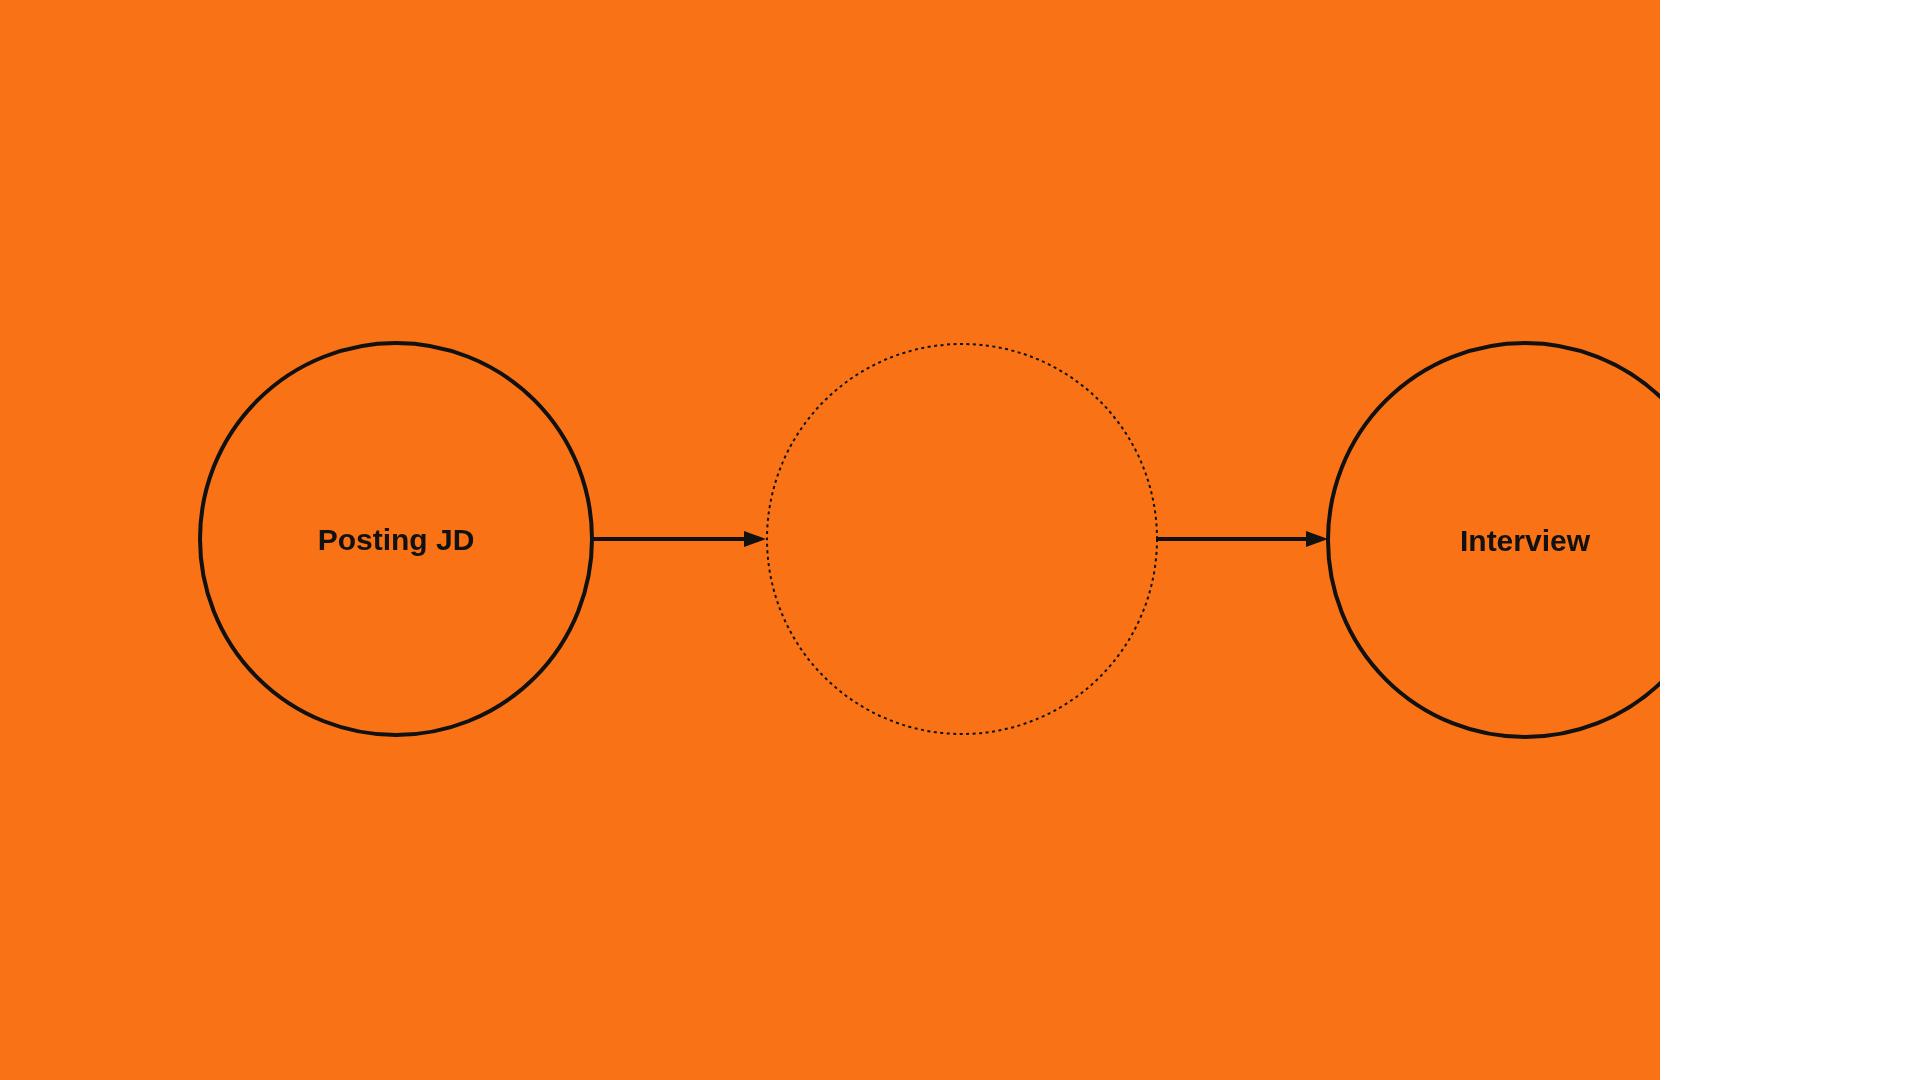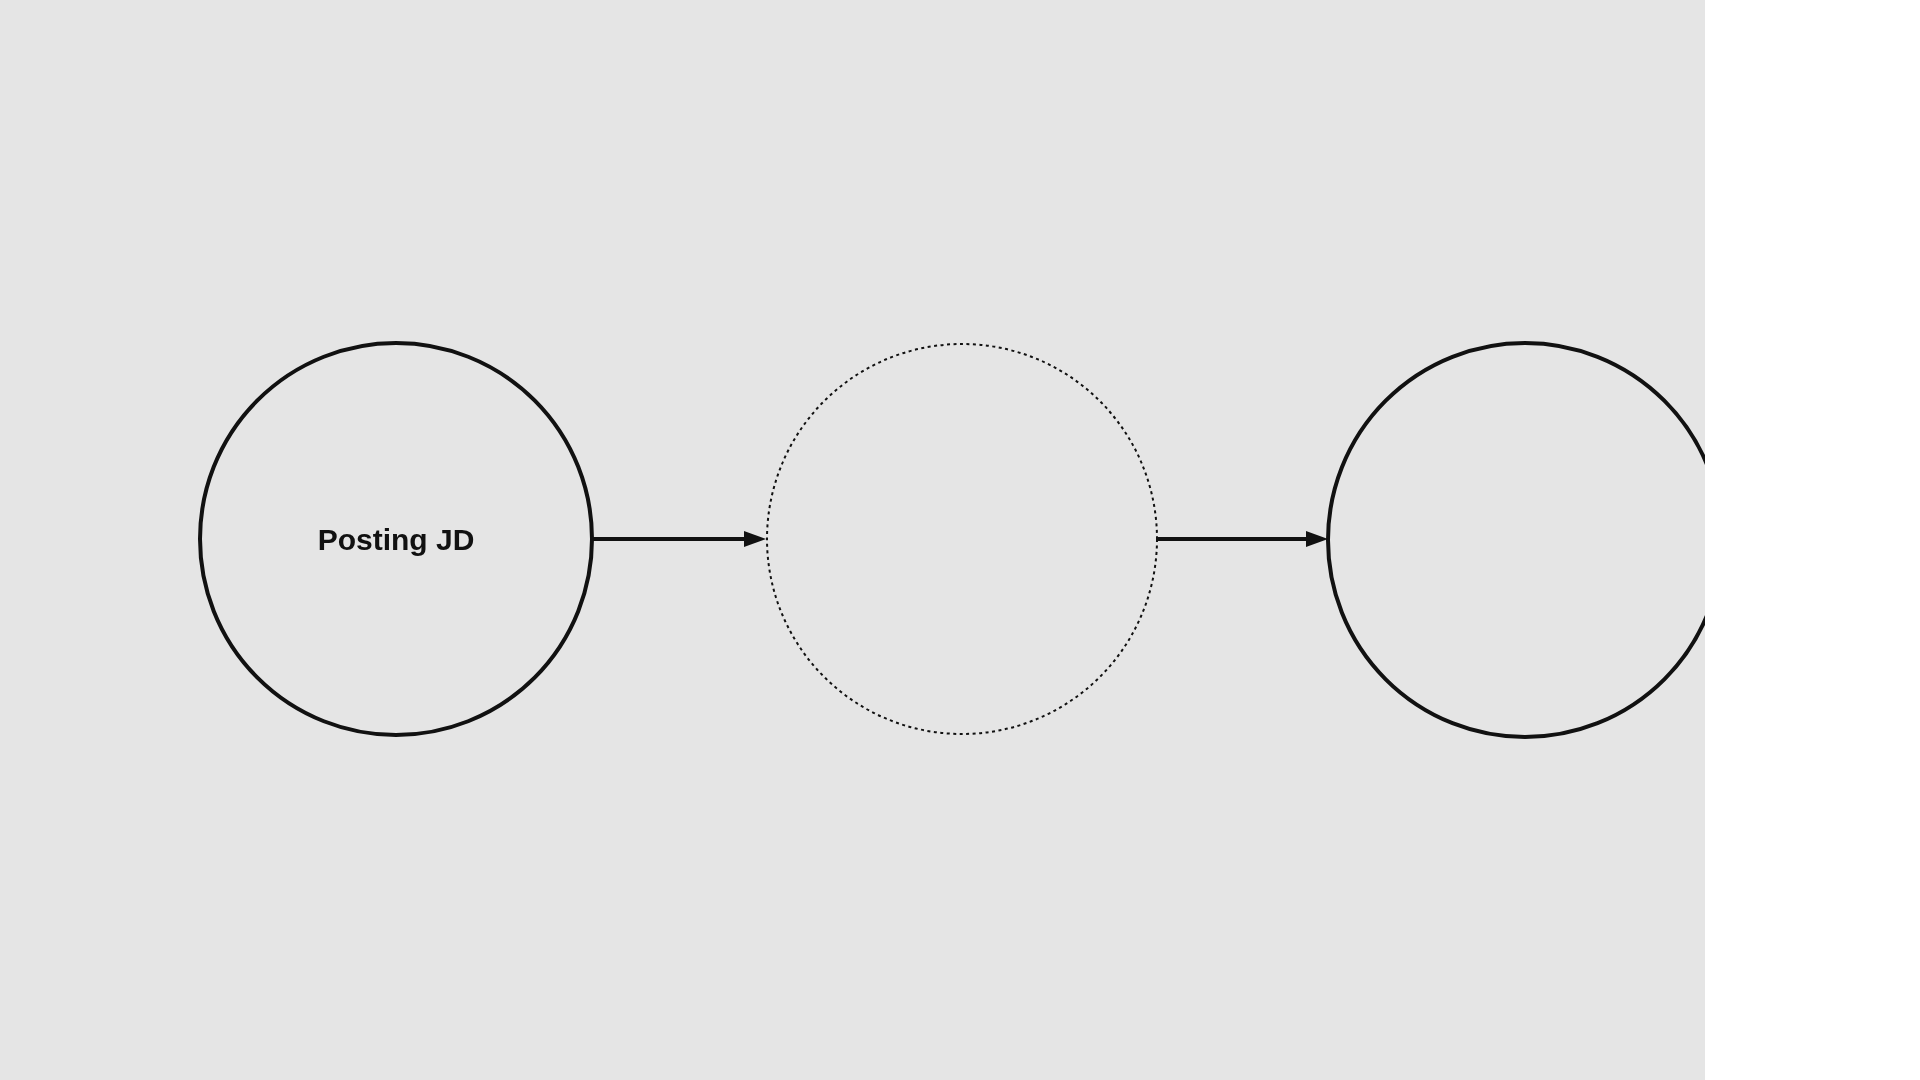--- a/index.html
+++ b/index.html
@@ -4,23 +4,22 @@
 <style>
   html, body {
     margin: 0;
     padding: 0;
     background: #ffffff;
   }
   .canvas {
     position: relative;
     width: 1660px;
     height: 1080px;
-    background: #e5e5e5;
+    background: #f97316;
     overflow: hidden;
-    padding-left: 45px;
   }
   .diagram-svg {
     position: absolute;
     left: 0;
     top: 0;
     width: 1920px;
     height: 1080px;
   }
   .labels-layer {
     position: absolute;
@@ -52,14 +51,15 @@
       <circle cx="396" cy="539" r="196" fill="none" stroke="#111111" stroke-width="4"></circle>
       <circle cx="962" cy="539" r="195" fill="none" stroke="#111111" stroke-width="2" stroke-dasharray="3 3.5"></circle>
       <circle cx="1525" cy="540" r="197" fill="none" stroke="#111111" stroke-width="4"></circle>
       <line x1="592" y1="539" x2="748" y2="539" stroke="#111111" stroke-width="4"></line>
       <polygon points="766,539 744,531 744,547" fill="#111111"></polygon>
       <line x1="1157" y1="539" x2="1310" y2="539" stroke="#111111" stroke-width="4"></line>
       <polygon points="1328,539 1306,531 1306,547" fill="#111111"></polygon>
     </svg>
   <div class="labels-layer">
       <div class="node-label" style="left: 200px; top: 343px; width: 392px; height: 392px; color: rgb(17, 17, 17);">Posting JD</div>
+      <div class="node-label" style="left: 1328px; top: 343px; width: 394px; height: 394px; color: rgb(17, 17, 17);">Interview</div>
     </div>
 </div>
 
 </body></html>

